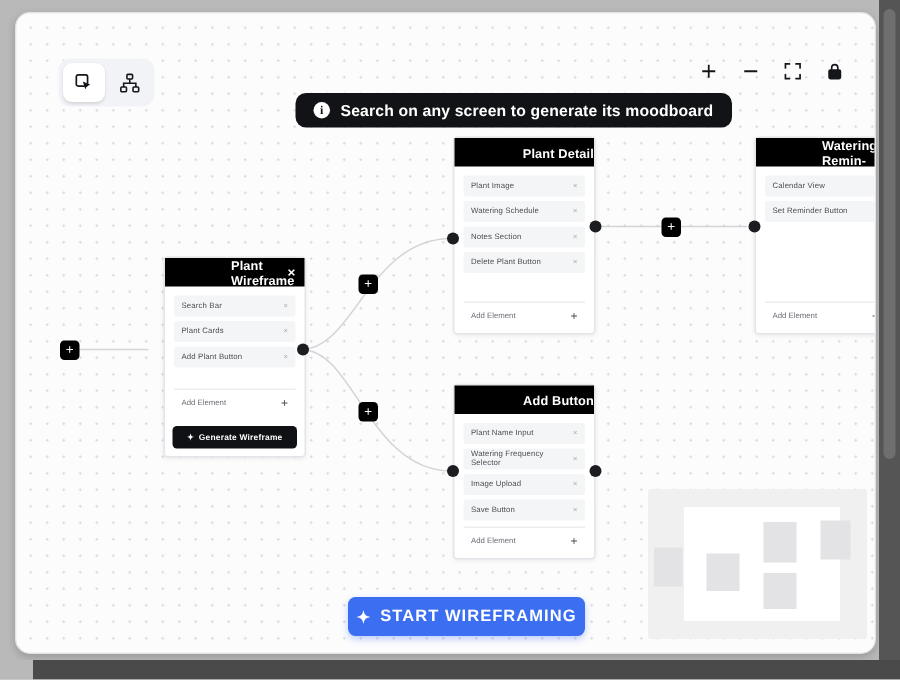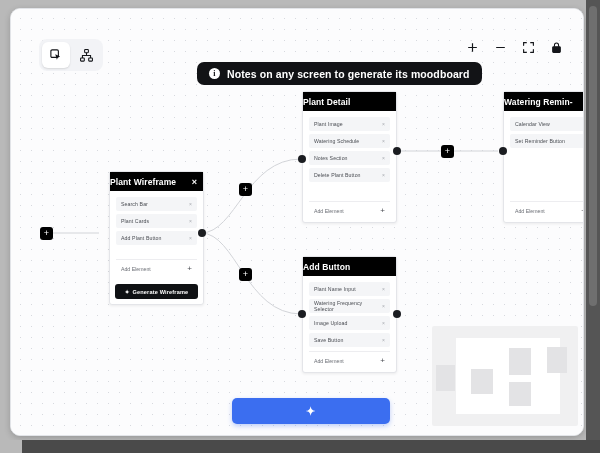--- a/index.html
+++ b/index.html
@@ -157,25 +157,26 @@
     box-shadow: 0 1px 3px rgba(0,0,0,0.07);
     display: flex;
     flex-direction: column;
   }
   .node-header {
     background: #000000;
     color: #ffffff;
     height: 19px;
     display: flex;
     align-items: center;
-    justify-content: flex-start;
+    justify-content: flex-end;
     position: relative;
     font-size: 8.5px;
     font-weight: bold;
     letter-spacing: 0.1px;
+    padding-left: 44px;
   }
   .node-close {
     position: absolute;
     right: 6px;
     top: 50%;
     transform: translateY(-50%);
     font-size: 9px;
     color: #ffffff;
     cursor: pointer;
     line-height: 1;
@@ -349,21 +350,21 @@
         <div class="zoom-btn">
           <svg width="13" height="13" viewBox="0 0 24 24" fill="none" stroke="#14161a" stroke-width="2">
             <rect x="5" y="10.5" width="14" height="10.5" rx="1.6" fill="#14161a"></rect>
             <path d="M8.2 10.5 V7.6 a3.8 3.8 0 0 1 7.6 0 V10.5"></path>
           </svg>
         </div>
       </div>
 
       <div class="tooltip">
         <span class="info-dot">i</span>
-        <span>Notes on any screen to generate its moodboard</span>
+        <span>Search on any screen to generate its moodboard</span>
       </div>
 
       <div class="node" style="left:98px; top:162px; width:93px; height:132px;">
         <div class="node-header">
           <span>Plant Wireframe</span>
           <span class="node-close">×</span>
         </div>
         <div class="node-body">
           <div class="row">
             <span>Search Bar</span>
@@ -482,20 +483,21 @@
         <div class="moodboard-inner">
           <div class="mb-rect" style="left:15px; top:31px; width:22px; height:25px;"></div>
           <div class="mb-rect" style="left:53px; top:10px; width:22px; height:27px;"></div>
           <div class="mb-rect" style="left:53px; top:44px; width:22px; height:24px;"></div>
           <div class="mb-rect" style="left:91px; top:9px; width:20px; height:26px;"></div>
         </div>
       </div>
 
       <div class="cta">
         <span>✦</span>
+        <span>START WIREFRAMING</span>
       </div>
 
     </div>
   </div>
 
   <div class="right-bar">
     <div class="right-bar-inner"></div>
   </div>
   <div class="bottom-bar"></div>
   <div class="corner-shadow"></div>

